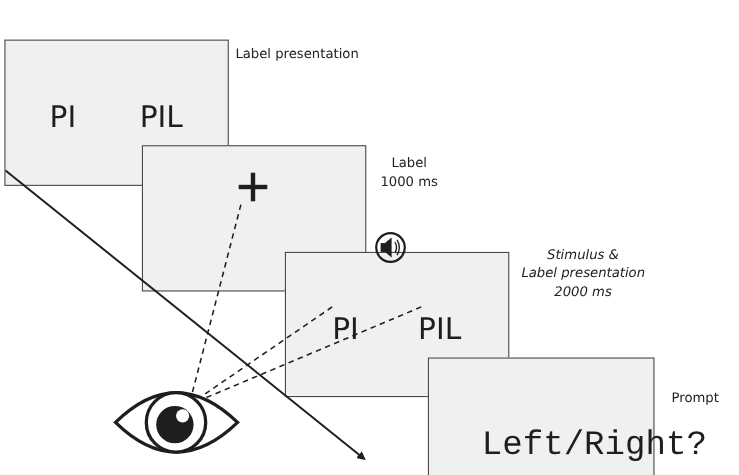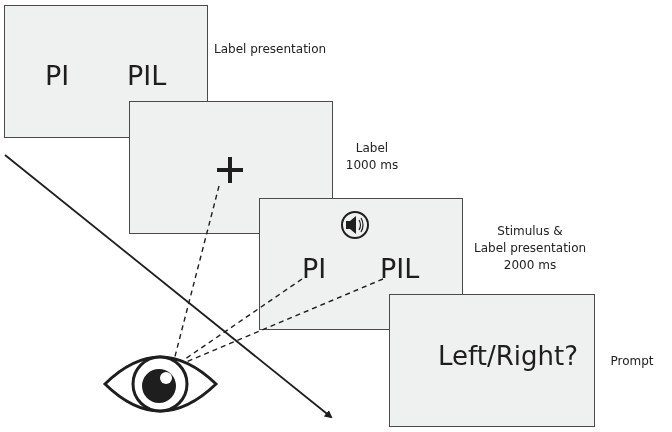--- a/index.html
+++ b/index.html
@@ -1,18 +1,18 @@
 <!DOCTYPE html>
 <html><head>
   <meta charset="utf-8">
   <style>
     html, body { margin: 0; padding: 0; background: #ffffff; }
     body { width: 672px; height: 432px; position: relative; overflow: hidden;
            font-family: "DejaVu Sans", sans-serif; color: #222; }
-    .panel { position: absolute; background: #eff0f0; border: 1.5px solid #4a4a4a; box-sizing: border-box; }
+    .panel { position: absolute; background: #eff0f0; border: 1.5px solid #4a4a4a; box-sizing: border-box; margin-top: 31px; }
     .panel-text { position: absolute; font-size: 27px; color: #1e1e1e; line-height: 1; white-space: nowrap; }
     .caption { position: absolute; font-size: 12px; line-height: 17px; text-align: center; color: #222; white-space: nowrap; }
     .caption span { display: block; }
     svg.overlay { position: absolute; left: 0; top: 0; }
   </style>
 </head>
 <body>
 
 <div class="panel" style="left:4px; top:5px; width:204px; height:133px;">
   <span class="panel-text" style="left:40px; top:56px;">PI</span>
@@ -26,28 +26,28 @@
 </div>
 <div class="caption" style="left:340px; top:140px; width:64px;">
   <span>Label</span>
   <span>1000 ms</span>
 </div>
 
 <div class="panel" style="left:259px; top:198px; width:204px; height:132px;">
   <span class="panel-text" style="left:42px; top:56px;">PI</span>
   <span class="panel-text" style="left:120px; top:56px;">PIL</span>
 </div>
-<div class="caption" style="left:474px; top:223px; width:112px;">
+<div class="caption" style="left:474px; top:223px; width:112px;font-style:italic;">
   <span>Stimulus &amp;</span>
   <span>Label presentation</span>
   <span>2000 ms</span>
 </div>
 
 <div class="panel" style="left:389px; top:294px; width:206px; height:133px;">
-  <span class="panel-text" style="left:48px; top:48px; font-size:26px;">Left/Right?</span>
+  <span class="panel-text" style="left:48px; top:64px; font-size:31px;font-family:Liberation Mono, monospace;">Left/Right?</span>
 </div>
 <div class="caption" style="left:604px; top:353px; width:56px;">
   <span>Prompt</span>
 </div>
 
 <svg class="overlay" width="672" height="432" viewBox="0 0 672 432">
   <defs>
     <marker id="arrowhead" markerWidth="8" markerHeight="8" refX="6" refY="4" orient="auto" markerUnits="userSpaceOnUse">
       <path d="M0,0 L8,4 L0,8 z" fill="#1e1e1e"></path>
     </marker>

